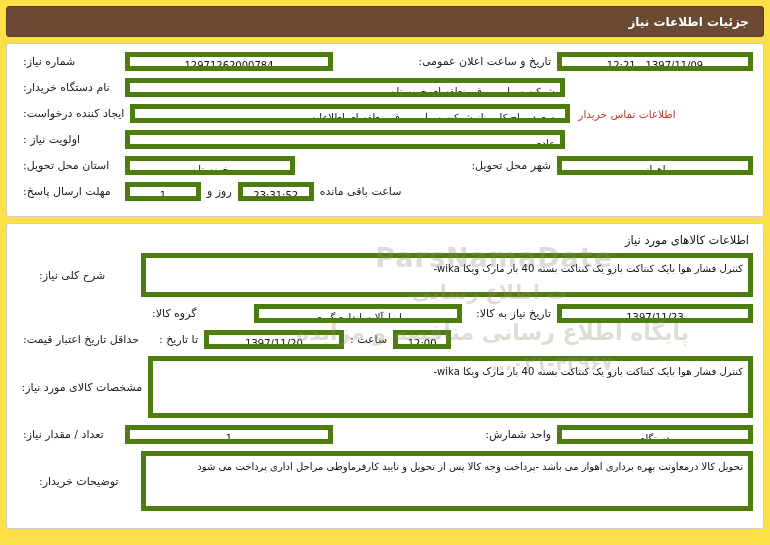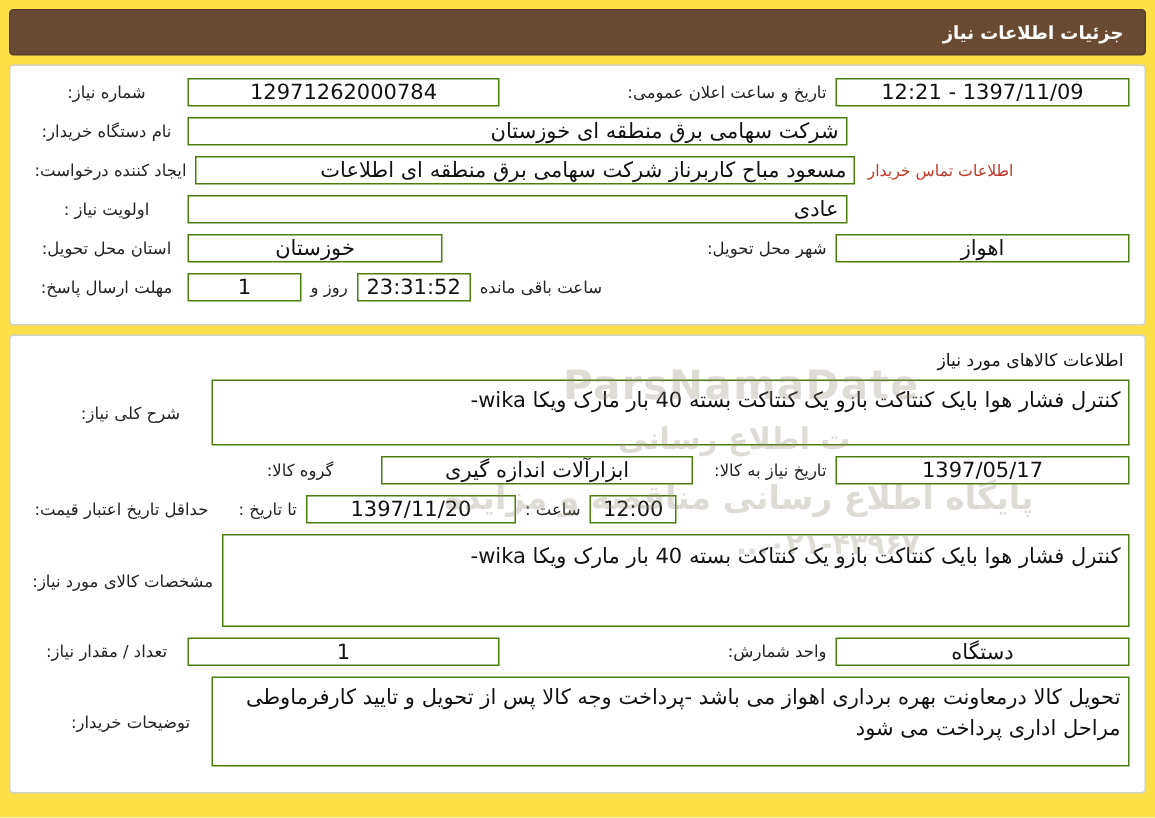--- a/index.html
+++ b/index.html
@@ -63,25 +63,25 @@
   }
   .lbl {
     text-align: left;
     font-size: 11px;
     color: #222;
     padding: 0 6px 0 6px;
     white-space: nowrap;
     direction: rtl;
   }
   .field {
-    border: 1px solid #4d7c0f;
+    border: 5px solid #4d7c0f;
     background: #ffffff;
     height: 19px;
     line-height: 18px;
-    font-size: 14px;
+    font-size: 10px;
     padding: 0 5px;
     box-sizing: border-box;
     text-align: right;
     overflow: hidden;
     white-space: nowrap;
     color: #111;
   }
   .field.center { text-align: center; }
   .field.tall {
     height: 44px;
@@ -111,21 +111,21 @@
   }
   .w-num { width: 208px; }
   .w-date { width: 196px; }
   .w-org { width: 440px; }
   .w-creator { width: 440px; }
   .w-priority { width: 440px; padding-left: 16px; }
   .w-prov { width: 170px; }
   .w-city { width: 196px; }
   .w-days { width: 76px; }
   .w-time { width: 76px; }
-  .lbl-wide { min-width: 96px; text-align: center; }
+  .lbl-wide { min-width: 96px; }
   .watermark {
     position: absolute;
     left: 0; right: 0; top: 0; bottom: 0;
     pointer-events: none;
     overflow: hidden;
   }
   .wm-text {
     position: absolute;
     color: rgba(150,140,120,0.30);
     font-weight: bold;
@@ -205,21 +205,21 @@
     </div>
 
     <div class="section-head">اطلاعات کالاهای مورد نیاز</div>
 
     <div class="row">
       <div class="field tall" style="width:612px">کنترل فشار هوا بایک کنتاکت بازو یک کنتاکت بسته 40 بار مارک ویکا wika-</div>
       <div class="lbl lbl-wide">شرح کلی نیاز:</div>
     </div>
 
     <div class="row">
-      <div class="field center w-date">1397/05/17</div>
+      <div class="field center w-date">1397/11/23</div>
       <div class="lbl">تاریخ نیاز به کالا:</div>
       <div class="spacer-8"></div>
       <div class="field center" style="width:208px">ابزارآلات اندازه گیری</div>
       <div class="lbl lbl-wide">گروه کالا:</div>
     </div>
 
     <div class="row">
       <div class="grow"></div>
       <div class="field center" style="width:58px">12:00</div>
       <div class="lbl">ساعت :</div>

